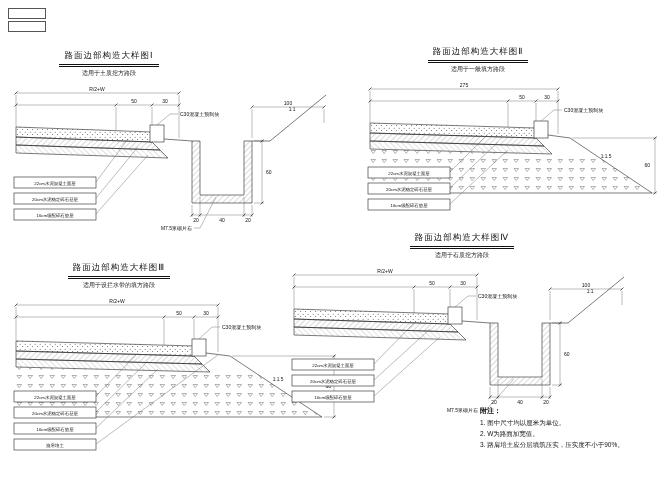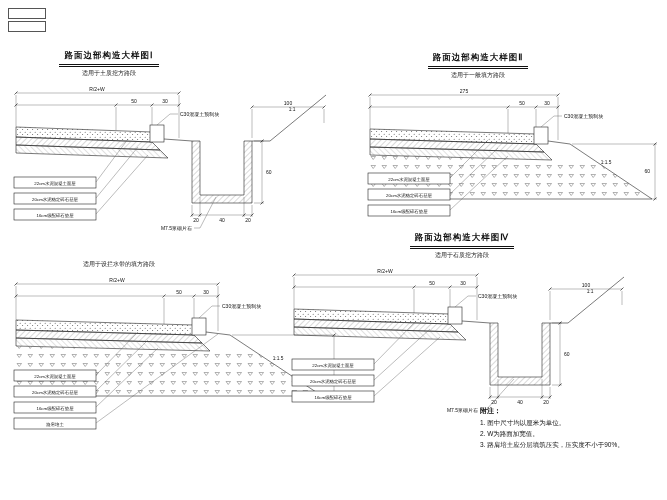--- a/index.html
+++ b/index.html
@@ -6,21 +6,21 @@
   .sheet{
     position:relative;width:667px;height:500px;background:#ffffff;
     font-family:"Liberation Sans",sans-serif;color:#111;overflow:hidden;
     margin:0 auto;
   }
   .stamp{position:absolute;left:8px;top:8px;display:flex;flex-direction:column;gap:2px;}
   .stamp-box{width:36px;height:9px;border:1px solid #555;}
   .diagram{position:absolute;display:flex;flex-direction:column;}
   .ttlwrap{text-align:center;}
   .ttl{
-    display:inline-block;font-size:8.5px;font-weight:bold;letter-spacing:1px;
+    display:inline-block;font-size:8.5px;font-weight:normal;letter-spacing:1px;
     border-bottom:1px solid #111;padding:0 5px 2px;position:relative;
   }
   .ttl::after{content:"";position:absolute;left:0;right:0;bottom:-3px;border-bottom:1px solid #111;}
   .subttl{font-size:6px;margin-top:4px;color:#222;}
   svg.dwg{margin-top:3px;display:block;}
   svg.dwg text{font-size:5px;fill:#111;font-family:"Liberation Sans",sans-serif;}
   svg.dwg text.bl{font-size:4.4px;}
   svg.dwg text.sl{font-size:4.8px;}
   .ln{stroke:#222;stroke-width:0.6;fill:none;}
   .dim{stroke:#555;stroke-width:0.4;fill:none;}
@@ -105,21 +105,21 @@
         <rect class="lbox" x="10" y="112" width="82" height="11"></rect>
         <text class="bl" x="51" y="119.5" text-anchor="middle">20cm水泥稳定碎石基层</text>
         <line class="dim" x1="92" y1="117" x2="134" y2="66"></line>
         <rect class="lbox" x="10" y="128" width="82" height="11"></rect>
         <text class="bl" x="51" y="135.5" text-anchor="middle">16cm级配碎石垫层</text>
         <line class="dim" x1="92" y1="133" x2="144" y2="74"></line>
       </g>
     </svg>
   </section>
 
-  <section class="diagram" style="left:358px;top:40px;margin-top:6px;">
+  <section class="diagram" style="left:358px;top:40px;">
     <div class="ttlwrap" style="width:240px">
       <span class="ttl">路面边部构造大样图Ⅱ</span>
       <div class="subttl">适用于一般填方路段</div>
     </div>
     <svg class="dwg" width="300" height="140" viewBox="0 0 300 140">
       <g>
         <path class="dim" d="M12,12 H200 M12,24 H200 M297,61 V116"></path>
         <path class="dim" d="M12,14 V46 M150,26 V50 M178,26 V50 M200,14 V57 M214,61 H299 M294,116 H299"></path>
         <path class="tk" d="M10.5,13.5 L13.5,10.5 M198.5,13.5 L201.5,10.5 M10.5,25.5 L13.5,22.5 M148.5,25.5 L151.5,22.5 M176.5,25.5 L179.5,22.5 M198.5,25.5 L201.5,22.5 M295.5,62.5 L298.5,59.5 M295.5,117.5 L298.5,114.5"></path>
       </g>
@@ -153,20 +153,21 @@
         <line class="dim" x1="92" y1="111" x2="140" y2="65"></line>
         <rect class="lbox" x="10" y="122" width="82" height="11"></rect>
         <text class="bl" x="51" y="129.5" text-anchor="middle">16cm级配碎石垫层</text>
         <line class="dim" x1="92" y1="127" x2="150" y2="73"></line>
       </g>
     </svg>
   </section>
 
   <section class="diagram" style="left:4px;top:256px;">
     <div class="ttlwrap" style="width:230px">
+      <span class="ttl">路面边部构造大样图Ⅲ</span>
       <div class="subttl">适用于设拦水带的填方路段</div>
     </div>
     <svg class="dwg" width="340" height="162" viewBox="0 0 340 162">
       <g>
         <path class="dim" d="M12,12 H214 M12,24 H214 M330,63 V124"></path>
         <path class="dim" d="M12,14 V48 M160,26 V52 M190,26 V52 M214,14 V59 M228,63 H332 M320,124 H332"></path>
         <path class="tk" d="M10.5,13.5 L13.5,10.5 M212.5,13.5 L215.5,10.5 M10.5,25.5 L13.5,22.5 M158.5,25.5 L161.5,22.5 M188.5,25.5 L191.5,22.5 M212.5,25.5 L215.5,22.5 M328.5,64.5 L331.5,61.5 M328.5,125.5 L331.5,122.5"></path>
       </g>
       <g>
         <text x="113" y="10" text-anchor="middle">R/2+W</text>

